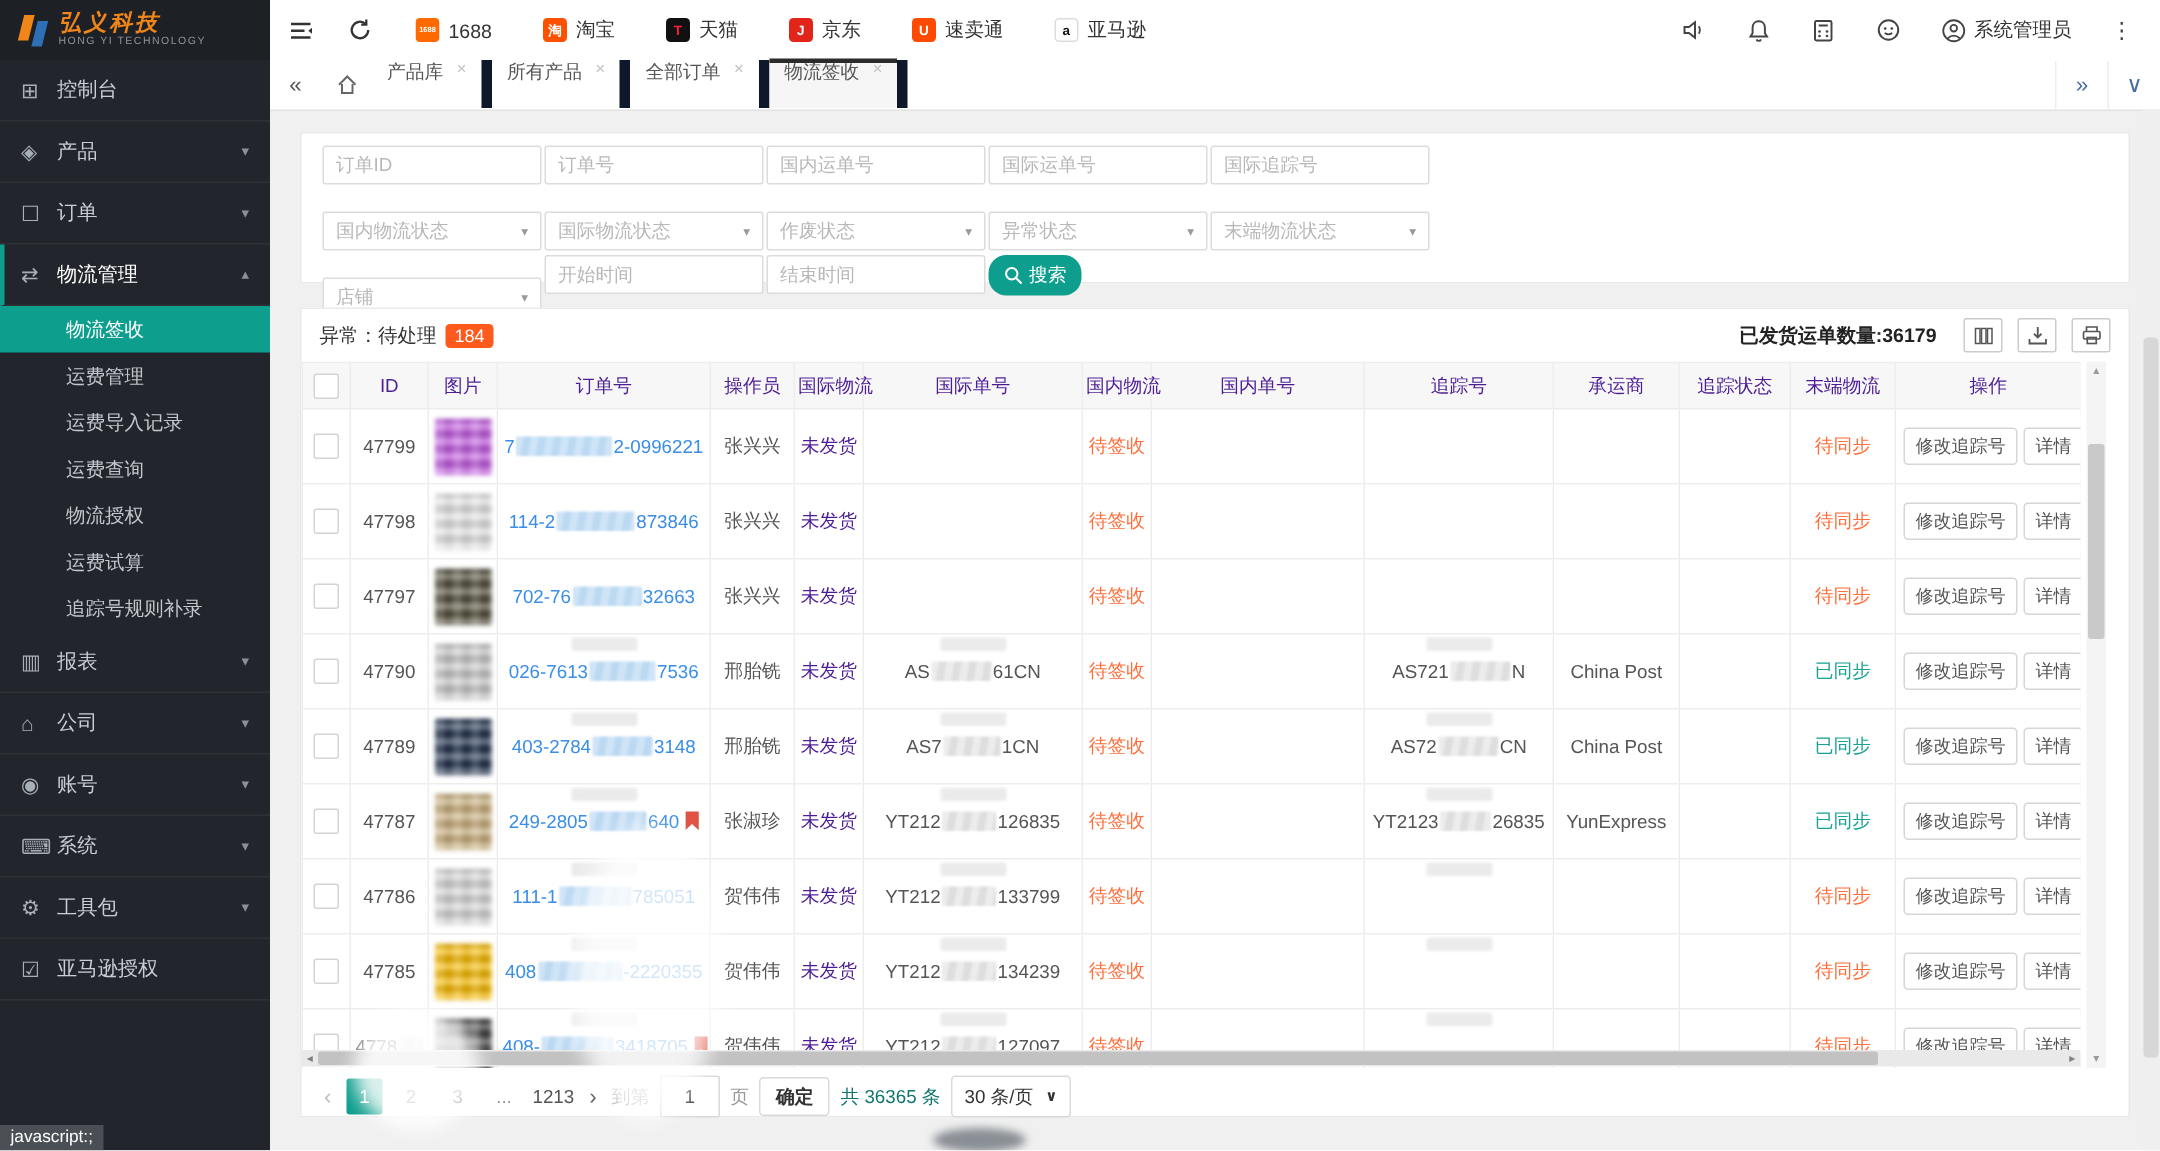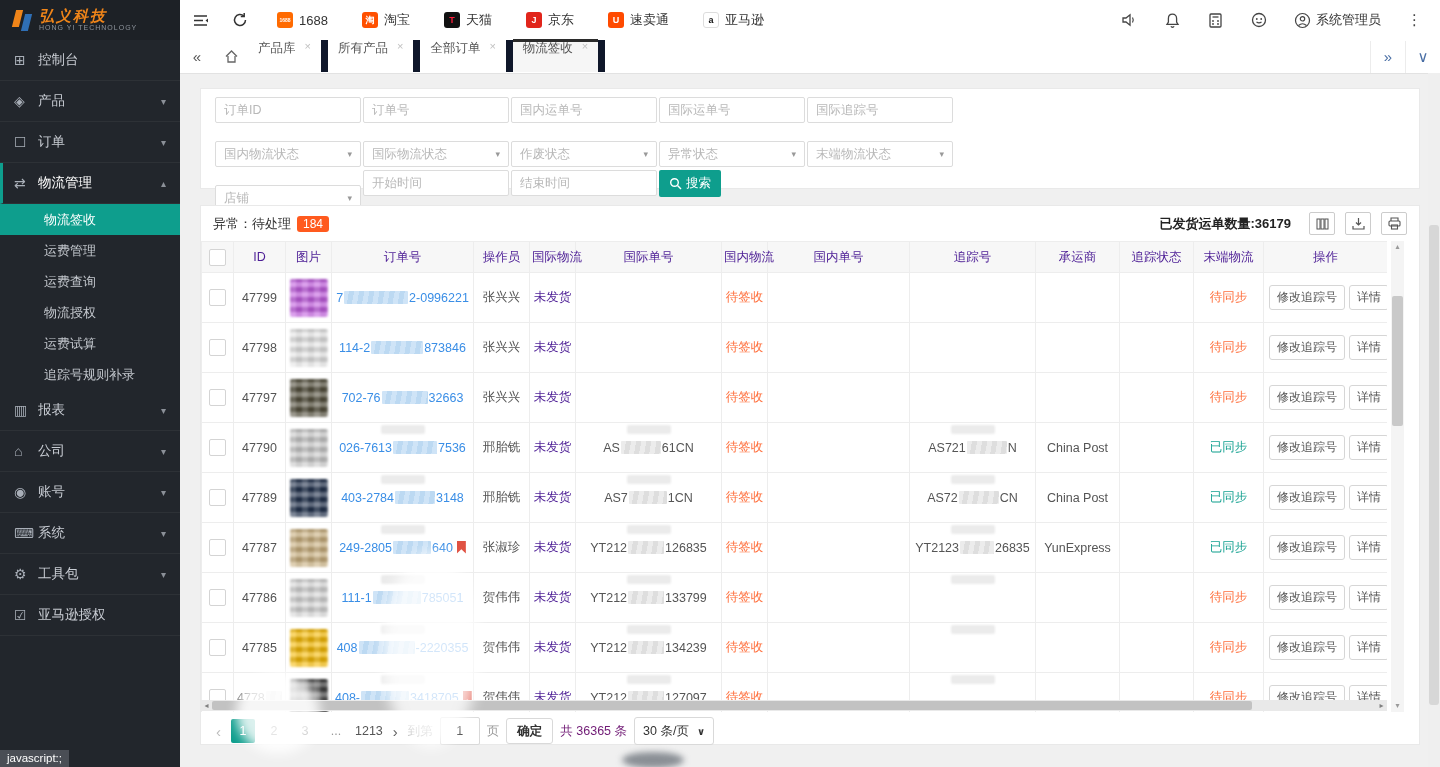--- a/index.html
+++ b/index.html
@@ -46,21 +46,21 @@
   
   .filter-panel{position:absolute;left:200px;top:88px;width:1220px;height:101px;background:#fff;
                 border:1px solid #e9e9e9;box-sizing:border-box;padding:8px 14px;z-index:1;}
   .f-row{display:flex;gap:2px;margin-bottom:3px;}
   .f-input,.f-select{width:146px;height:26px;border:1px solid #dcdcdc;border-radius:2px;background:#fff;
         box-sizing:border-box;font-size:12.5px;color:#333;padding:0 8px;font-family:inherit;}
   .f-input::placeholder{color:#b8b8b8;}
   .f-select{display:flex;align-items:center;cursor:pointer;margin-top:15px;}
   .sel-label{color:#b8b8b8;}
   .f-select .caret{margin-left:auto;color:#999;font-size:9px;}
-  .search-btn{height:27px;width:62px;background:#0e9e8d;color:#fff;border:none;border-radius:2px;
+  .search-btn{height:27px;width:62px;background:#0e9e8d;color:#fff;border:none;border-radius:12px;
         display:flex;align-items:center;justify-content:center;gap:4px;font-size:12.5px;cursor:pointer;font-family:inherit;}
   
   .table-panel{position:absolute;left:200px;top:205px;width:1220px;height:540px;background:#fff;
                border:1px solid #e9e9e9;box-sizing:border-box;z-index:1;}
   .statusbar{height:35px;display:flex;align-items:center;padding:0 12px;font-size:13px;color:#333;}
   .badge{background:#ff5a1e;color:#fff;border-radius:3px;padding:1px 6px;font-size:12px;margin-left:6px;}
   .sb-right{margin-left:auto;display:flex;align-items:center;gap:10px;}
   .shipped{font-weight:bold;color:#222;margin-right:8px;}
   .sb-ibtn{width:24px;height:21px;border:1px solid #ccc;border-radius:2px;background:#fff;display:flex;
            align-items:center;justify-content:center;cursor:pointer;}
@@ -104,21 +104,21 @@
   .pg-arrow{color:#bcbcbc;font-size:15px;cursor:pointer;padding:0 3px;}
   .pg{min-width:24px;height:24px;display:flex;align-items:center;justify-content:center;border-radius:2px;
       cursor:pointer;color:#555;background:#fff;}
   .pg[data-active="1"]{background:#0e9e8d;color:#fff;}
   .pg[data-dots="1"]{cursor:default;color:#999;}
   .pg-label{color:#9a9a9a;}
   .pg-input{width:34px;height:24px;border:1px solid #d9d9d9;border-radius:2px;text-align:center;
             font-size:12.5px;color:#333;font-family:inherit;}
   .pg-ok{height:26px;padding:0 10px;border:1px solid #d9d9d9;border-radius:3px;background:#fff;
          font-weight:bold;color:#333;font-size:12.5px;cursor:pointer;font-family:inherit;}
-  .pg-total{color:#701a75;}
+  .pg-total{color:#0f766e;}
   .pg-size{height:26px;border:1px solid #d9d9d9;border-radius:3px;display:flex;align-items:center;
            padding:0 8px;gap:8px;cursor:pointer;color:#333;}
   .pg-size .caret{font-size:10px;font-weight:bold;}
   
   .page-vtrack{position:absolute;right:0;top:73px;width:12px;height:694px;background:#efefef;z-index:4;}
   .page-vthumb{position:absolute;left:1px;top:152px;width:10px;height:480px;background:#d7d7d7;border-radius:3px;cursor:pointer;}
   .blob{position:absolute;z-index:5;border-radius:50%;pointer-events:none;}
   .blob.b1{left:383px;top:552px;width:96px;height:196px;background:rgba(255,255,255,.78);filter:blur(7px);}
   .blob.b2{left:236px;top:672px;width:84px;height:82px;background:rgba(255,255,255,.85);filter:blur(6px);}
   .blob.b3{left:622px;top:752px;width:62px;height:16px;background:rgba(120,126,133,.85);filter:blur(3px);border-radius:50%;}
@@ -166,20 +166,23 @@
   </div>
     <div>
     <div class="s-item" data-active="1">
       <span>物流签收</span>
     </div>
 
     <div class="s-item" data-active="">
       <span>运费管理</span>
     </div>
 
+    <div class="s-item" data-active="">
+      <span>运费导入记录</span>
+    </div>
 
     <div class="s-item" data-active="">
       <span>运费查询</span>
     </div>
 
     <div class="s-item" data-active="">
       <span>物流授权</span>
     </div>
 
     <div class="s-item" data-active="">

